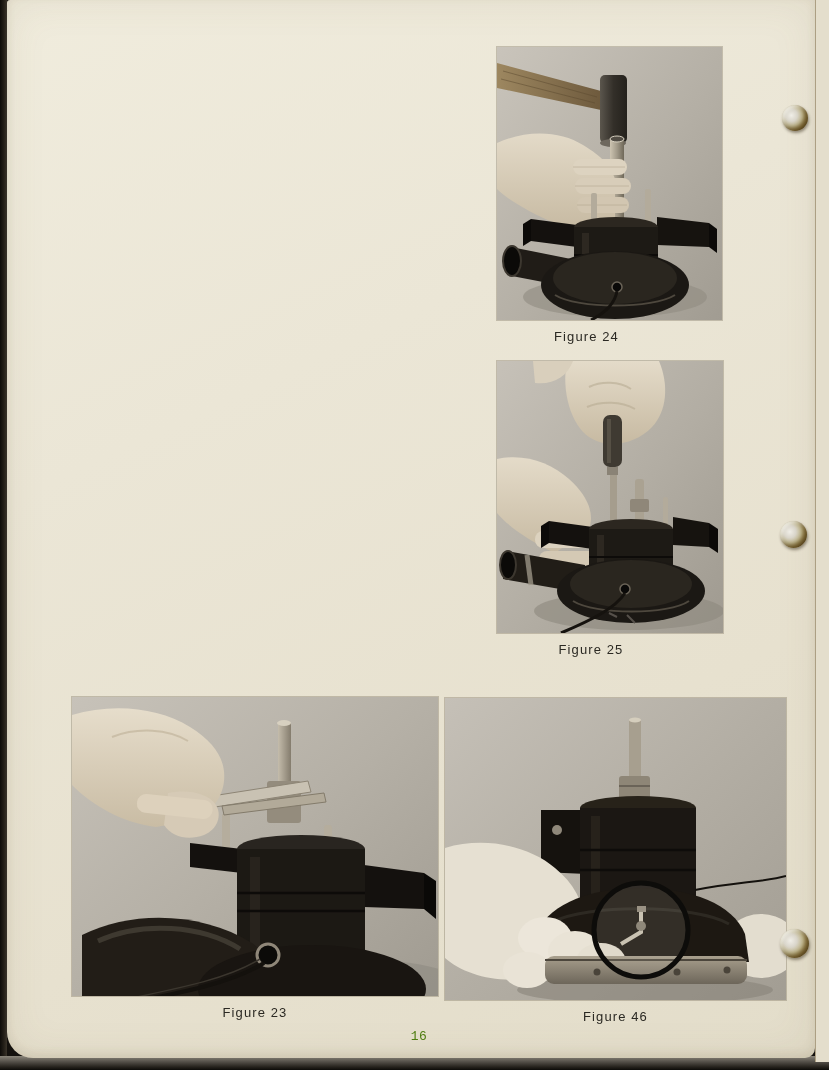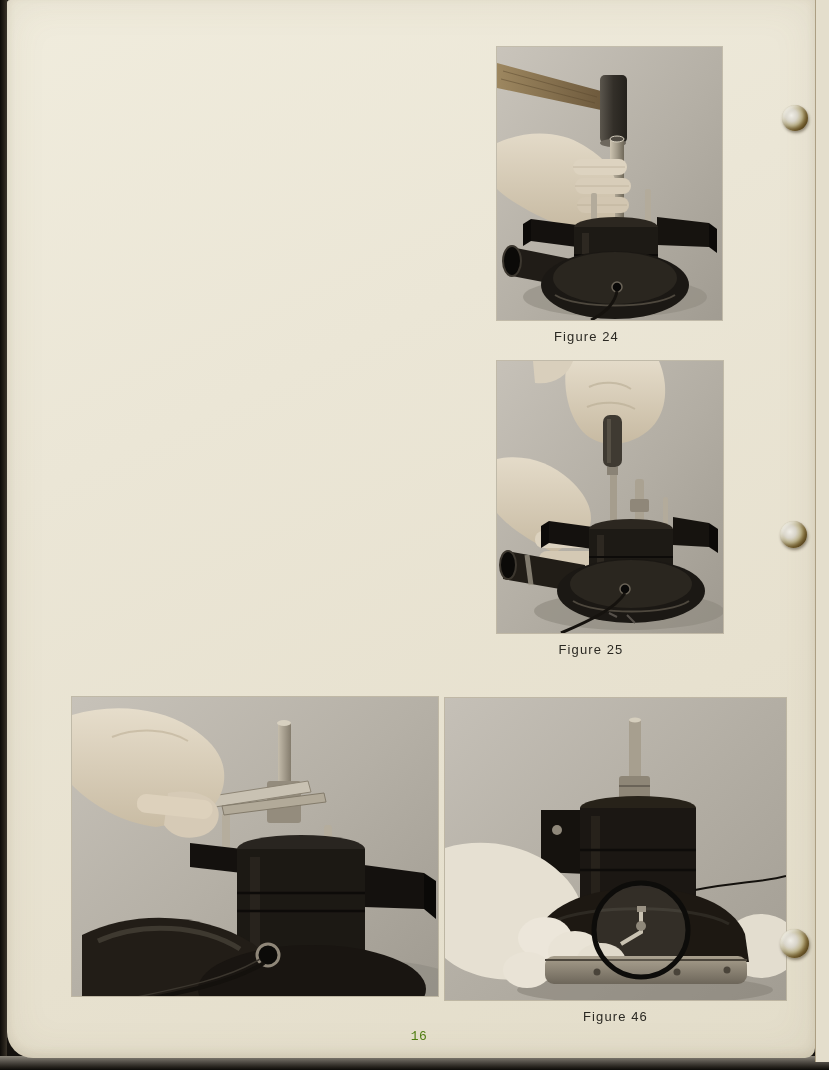--- a/index.html
+++ b/index.html
@@ -271,20 +271,21 @@
       <rect x="66" y="96" width="76" height="19" rx="9" fill="#ddd1bc" transform="rotate(6 66 96)"></rect>
       <path d="M40 40 C66 30 96 32 116 44" stroke="#bcaf96" stroke-width="2" opacity="0.6" fill="none"></path>
       <path d="M10 238 C62 212 132 216 180 246 C198 258 202 276 192 292 L170 299 L10 299 Z" fill="#221d17"></path>
       <path d="M26 244 C70 224 130 228 168 252" stroke="#565046" stroke-width="5" opacity="0.55" fill="none"></path>
       <ellipse cx="240" cy="292" rx="114" ry="44" fill="#191511"></ellipse>
       <path d="M132 304 C166 322 314 322 348 304" stroke="#4e483e" stroke-width="3" fill="none"></path>
       <circle cx="196" cy="258" r="11" fill="#0c0b09" stroke="#8f8779" stroke-width="3"></circle>
       <path d="M192 266 C150 292 80 300 0 318" stroke="#14110d" stroke-width="4" fill="none"></path>
       <path d="M188 262 C146 288 76 296 0 314" stroke="#3b362e" stroke-width="1.5" fill="none"></path>
     </svg>
+    <figcaption class="caption">Figure 23</figcaption>
   </figure>
 
   <figure class="figure" style="left:445px;top:698px;width:341px;margin:0;">
     <svg class="photo" width="341" height="302" viewBox="0 0 341 302">
       <defs>
         <linearGradient id="bg26" x1="0" y1="0" x2="1" y2="1">
           <stop offset="0" stop-color="#c5c0b7"></stop>
             <stop offset="0.5" stop-color="#b3aea4"></stop>
             <stop offset="1" stop-color="#a29d93"></stop>
         </linearGradient>

